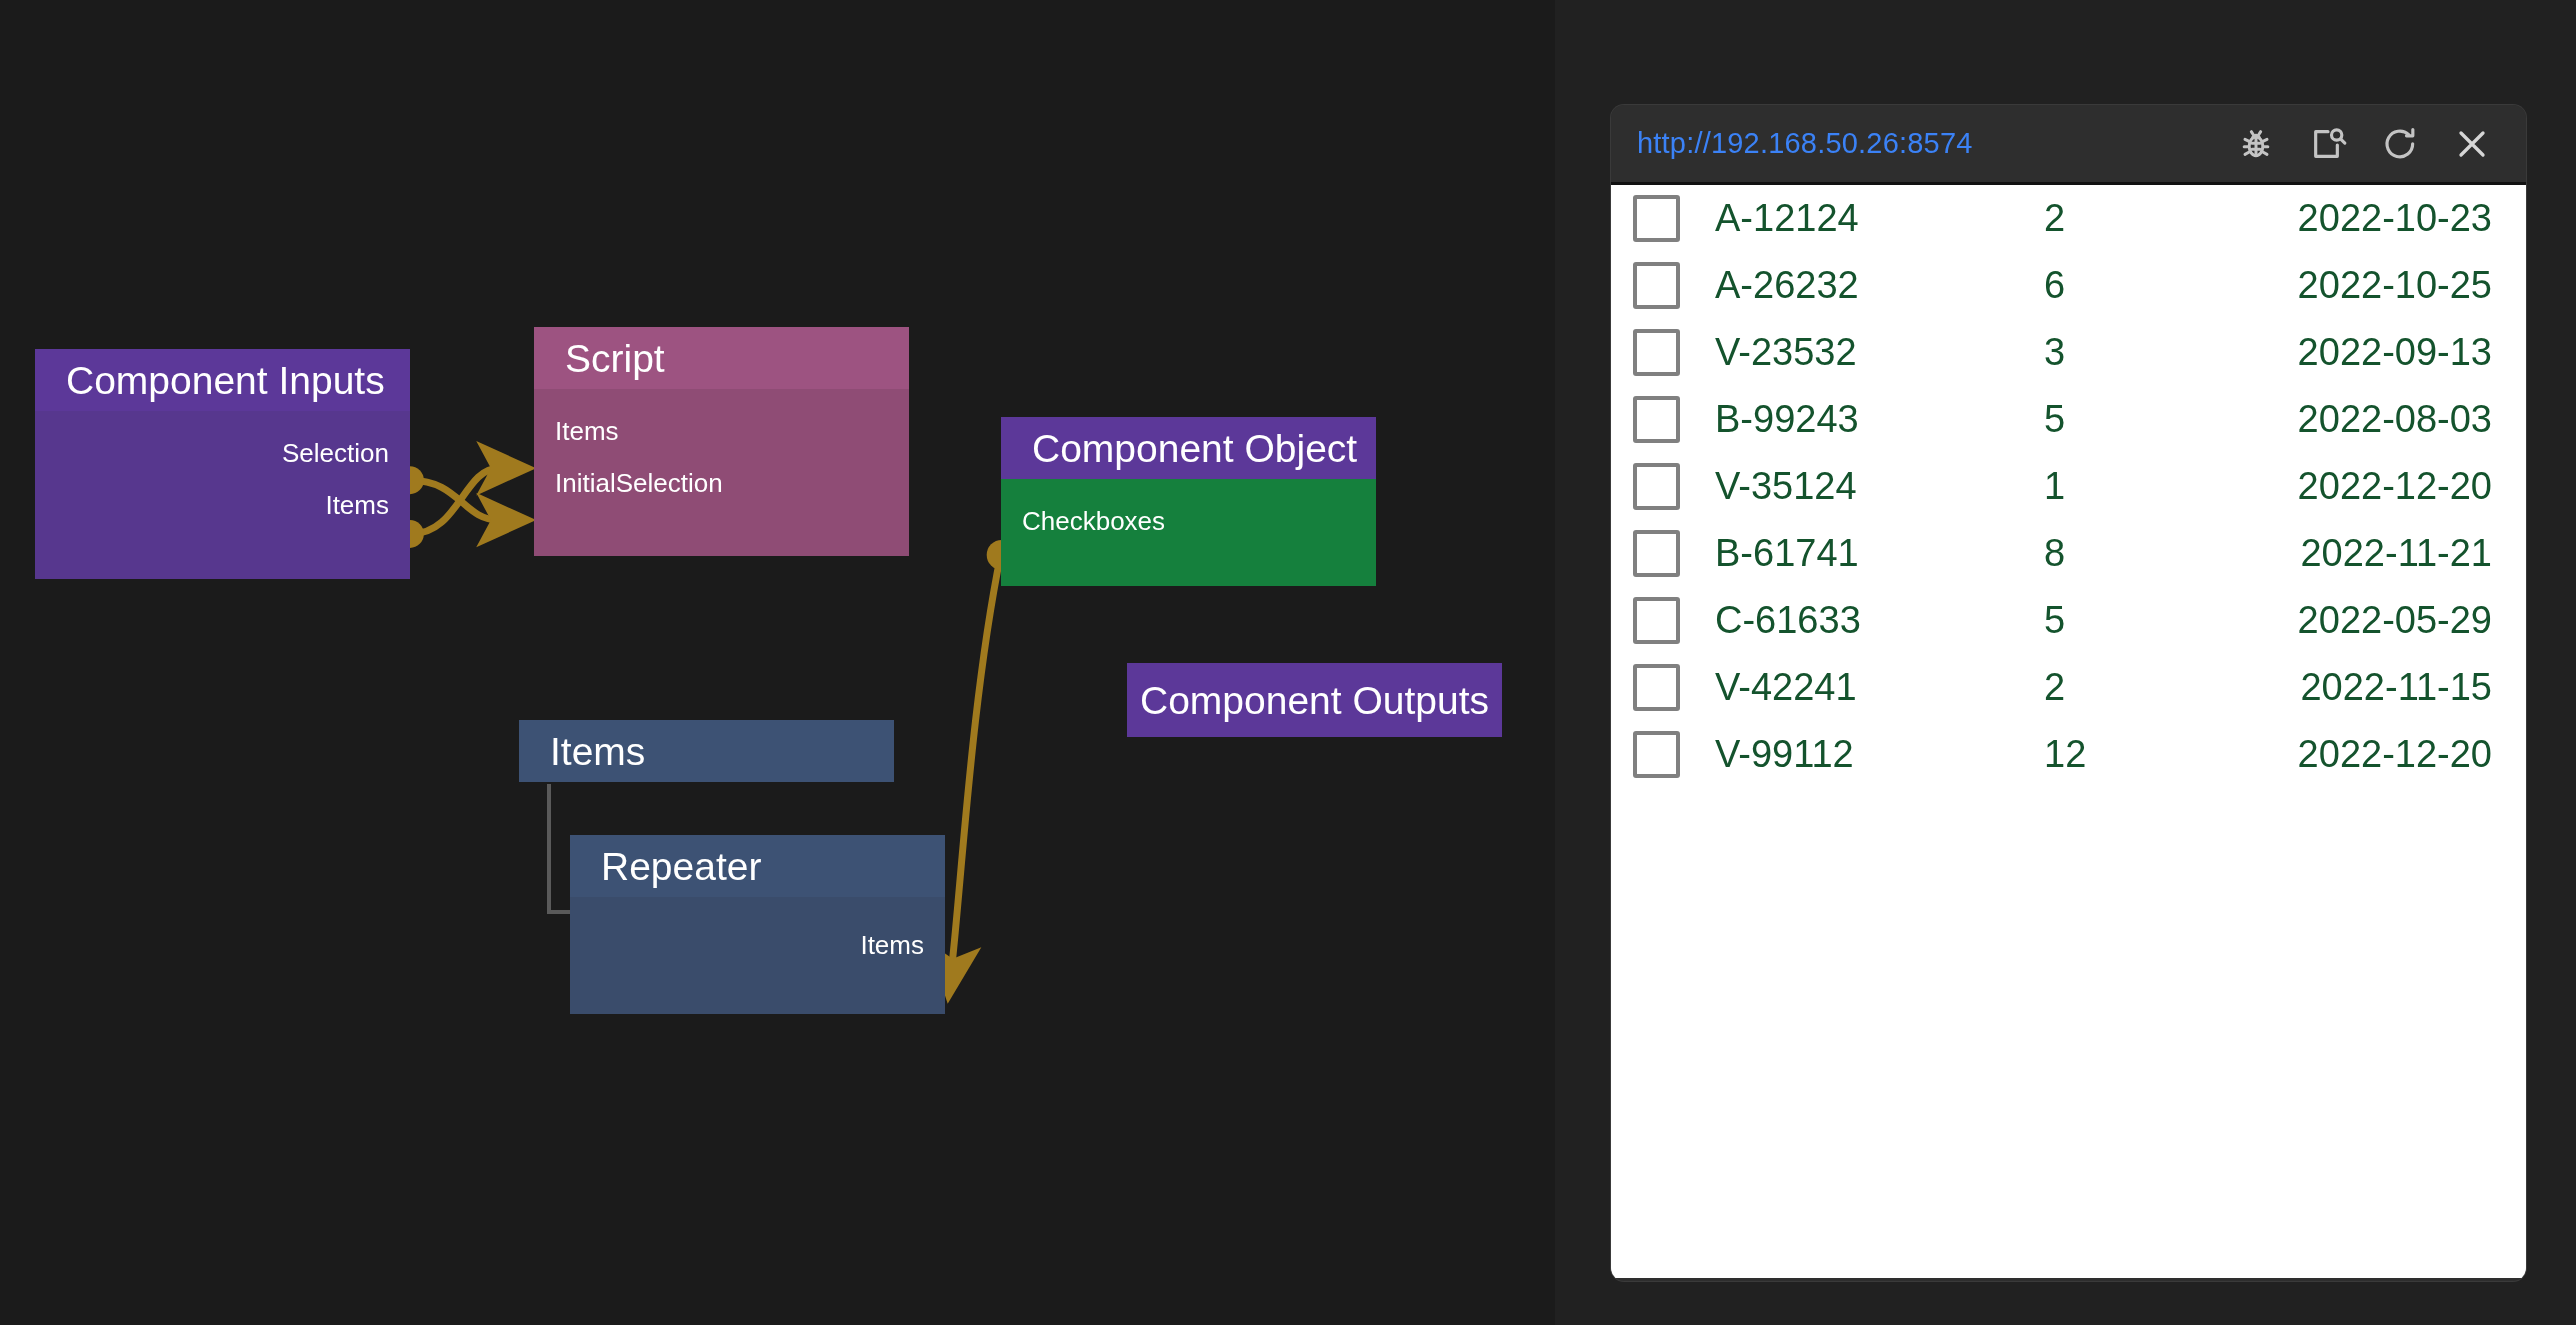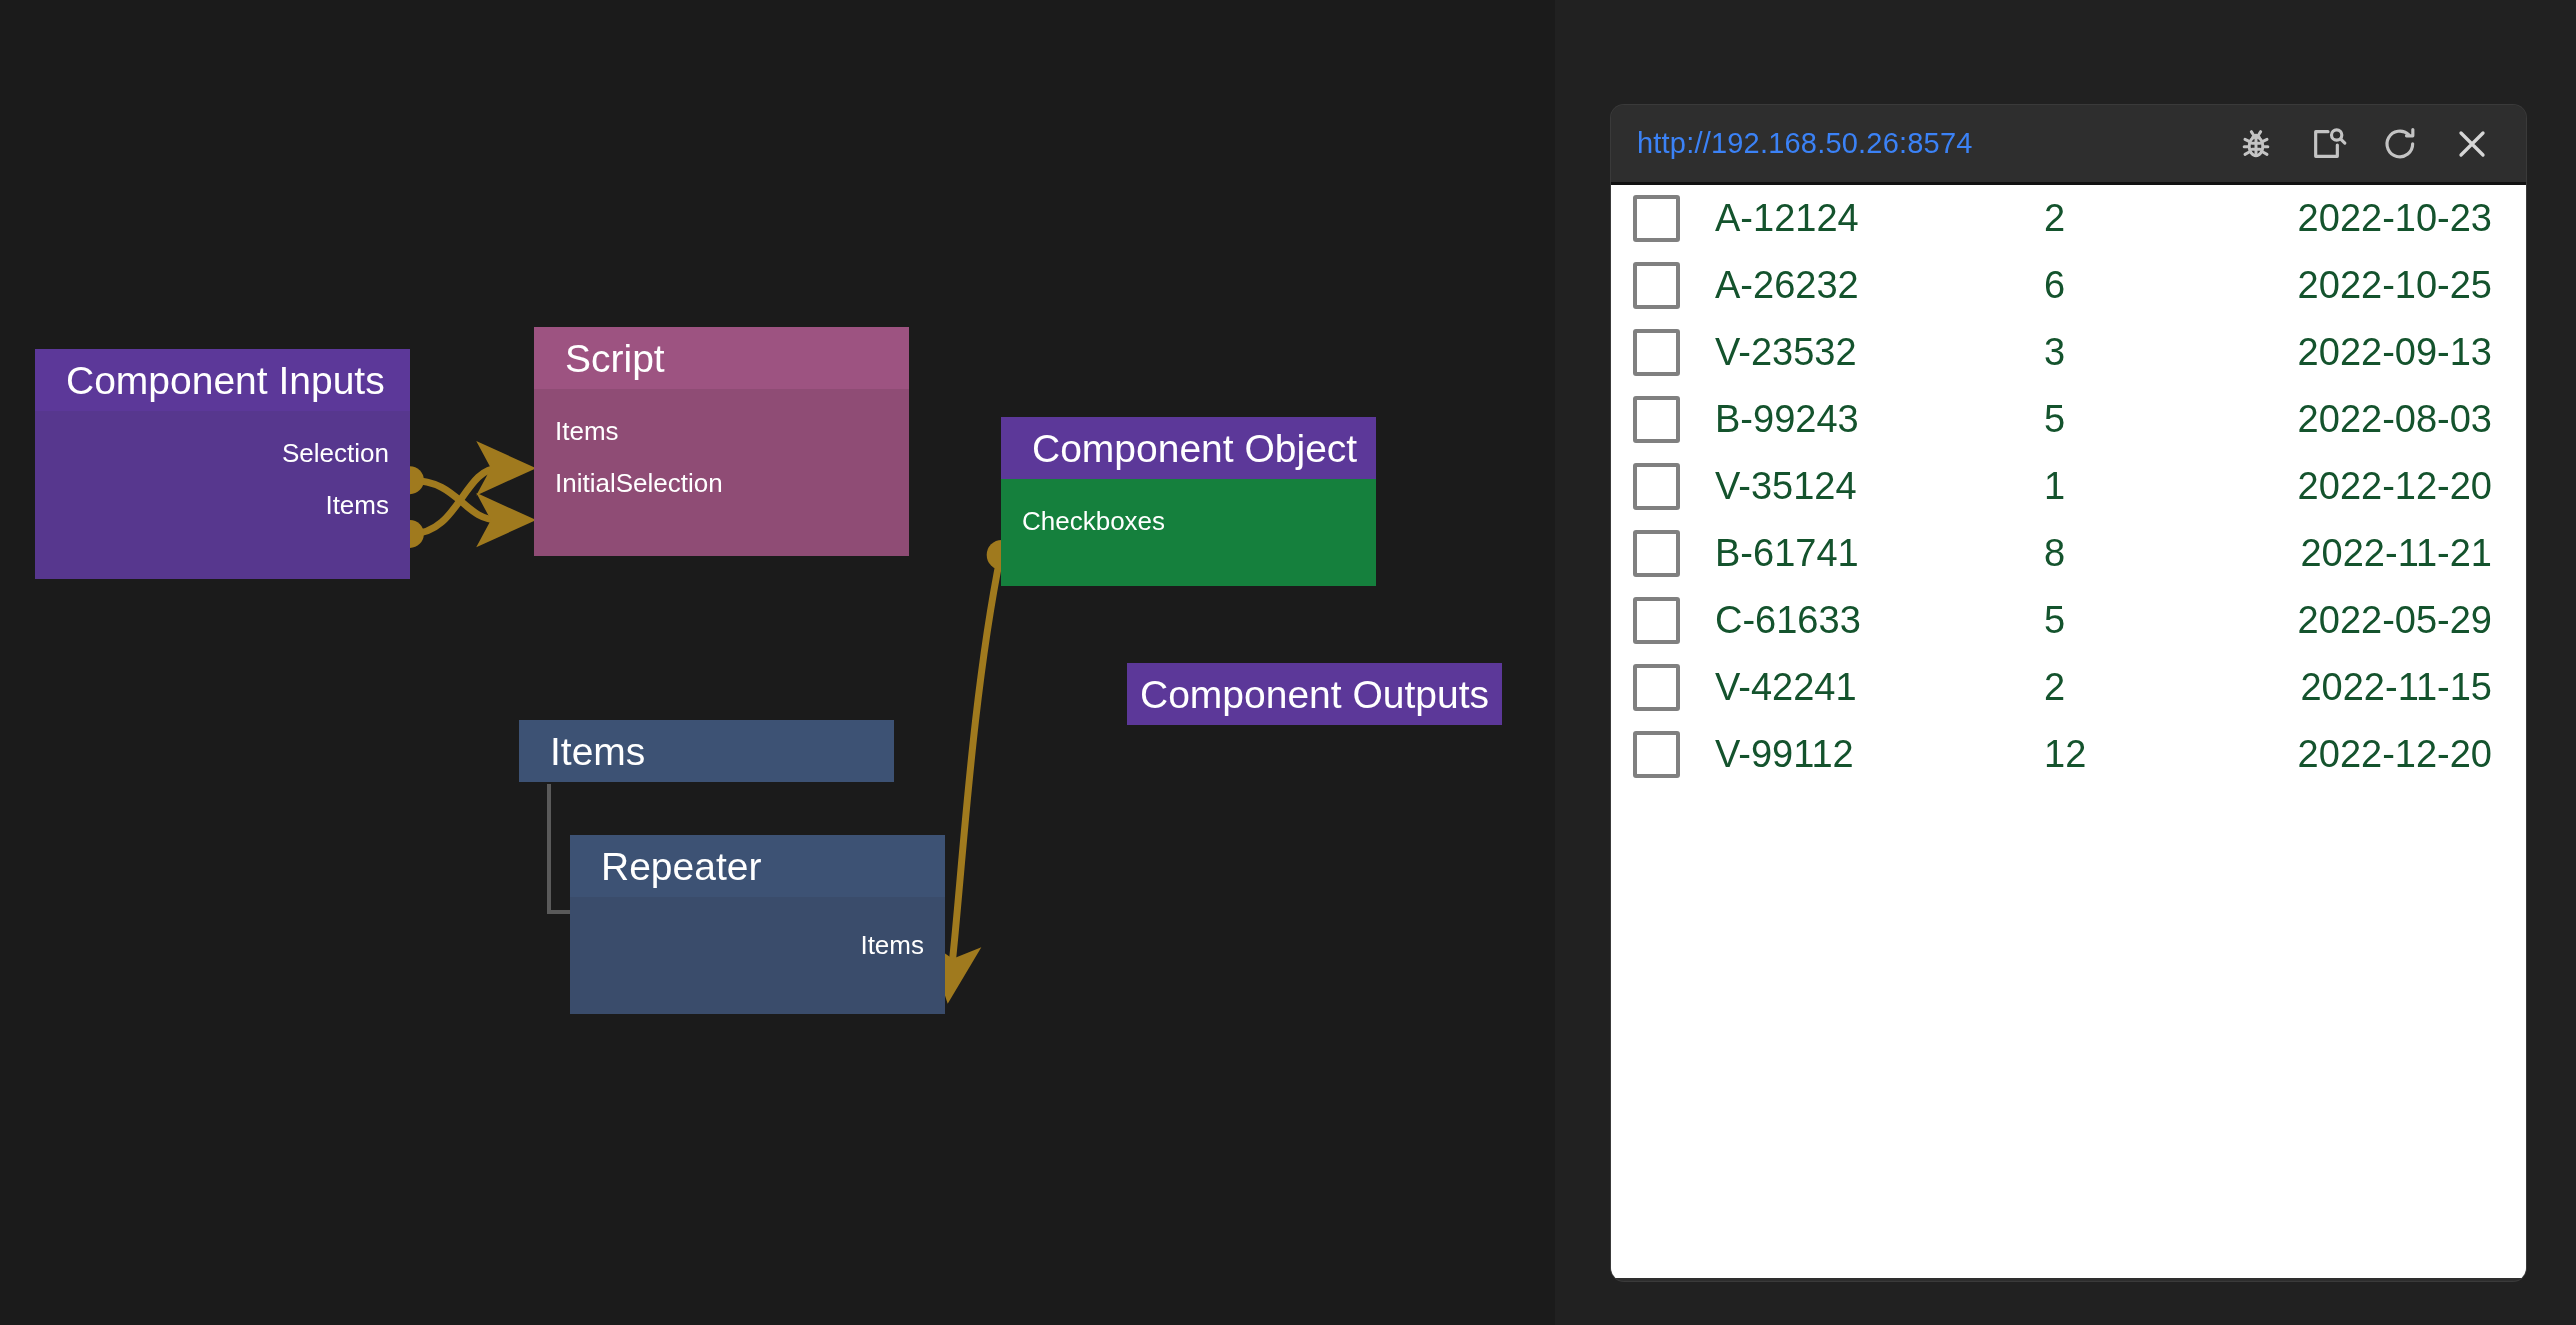--- a/index.html
+++ b/index.html
@@ -73,21 +73,21 @@
   .n-script .node-header { background: #9d5381; height: 62px; }
   .n-script .node-body   { background: #8f4c75; height: 167px; padding-top: 16px; }
 
   
   .n-object            { left: 1001px; top: 417px; width: 375px; height: 168px; }
   .n-object .node-header { background: #5c3899; height: 62px; }
   .n-object .node-body   { background: #15803d; height: 107px; padding-top: 16px; }
 
   
   .n-outputs           { left: 1127px; top: 663px; width: 375px; height: 62px; }
-  .n-outputs .node-header { background: #5c3899; height: 62px; justify-content: center; padding-left: 0; }
+  .n-outputs .node-header { background: #5c3899; height: 74px; justify-content: center; padding-left: 0; }
 
   
   .n-group             { left: 519px; top: 720px; width: 375px; height: 62px; }
   .n-group .node-header { background: #3d5274; height: 62px; }
 
   
   .n-repeater          { left: 570px; top: 835px; width: 375px; height: 178px; }
   .n-repeater .node-header { background: #3d5274; height: 62px; }
   .n-repeater .node-body   { background: #3a4c6b; height: 117px; padding-top: 22px; }
 

